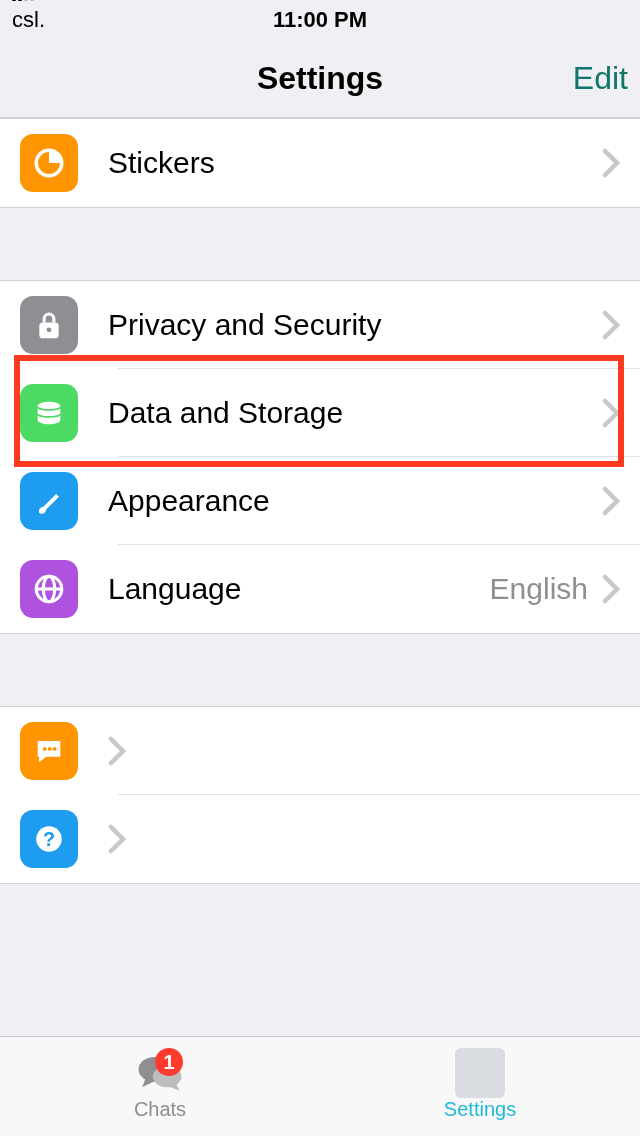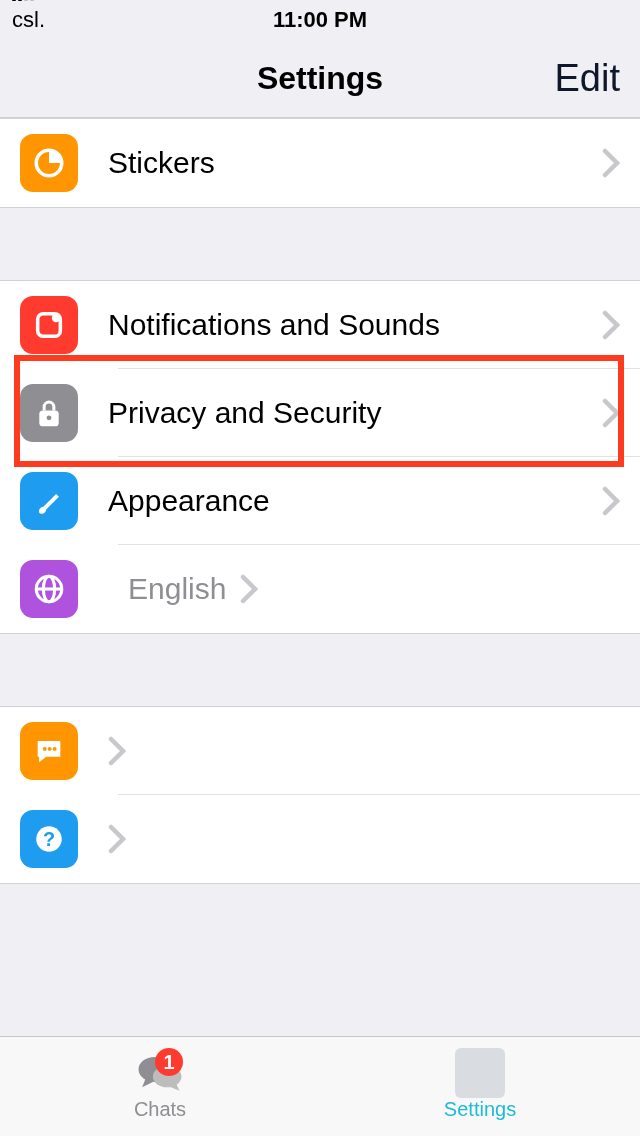--- a/index.html
+++ b/index.html
@@ -17,21 +17,21 @@
   .signal .b4 { height: 20px; }
   .wifi-icon svg { width: 26px; height: 20px; }
   .battery { display: flex; align-items: center; gap: 4px; }
   .battery-body { width: 46px; height: 22px; border: 2px solid #8b8b8b; border-radius: 5px; position: relative; }
   .battery-fill { position:absolute; left:1px; top:1px; bottom:1px; width:60%; background:#34c759; border-radius:2px; }
   .battery-bolt { position:absolute; left:50%; top:50%; transform:translate(-50%,-50%); font-size:14px; color:#000; }
   .battery-cap { width:3px; height:10px; background:#8b8b8b; border-radius:0 2px 2px 0; }
   
   .nav-header { height: 78px; display: flex; align-items: center; justify-content: center; position: relative; border-bottom: 1px solid #d1d1d6; background:#efeff4; }
   .nav-title { font-size: 32px; font-weight: 700; }
-  .nav-edit { position:absolute; right:20px; font-size: 38px; color:#0f172a; }
+  .nav-edit { position:absolute; right:12px; font-size: 32px; color:#0f766e; }
   
   .content { flex:1; overflow:hidden; }
   .section { background:#fff; border-top:1px solid #d1d1d6; border-bottom:1px solid #d1d1d6; }
   .gap { height: 72px; }
   .row { height: 88px; display:flex; align-items:center; padding: 8px 20px; position:relative; background:#fff; }
   .row .icon-wrap { width:58px; height:58px; border-radius:13px; display:flex; align-items:center; justify-content:center; flex-shrink:0; margin-right:30px; }
   .row .label { font-size:30px; color:#000; flex:1; }
   .row .value { font-size:30px; color:#8e8e93; margin-right:14px;margin-left:20px; }
   .row .chevron { color:#c7c7cc; }
   .sep { position:absolute; left:118px; right:0; bottom:0; height:1px; background:#e2e2e5; }
@@ -98,53 +98,56 @@
         <svg width="18" height="30" viewBox="0 0 12 20">
               <path d="M2 2l8 8-8 8" fill="none" stroke="#c7c7cc" stroke-width="3" stroke-linecap="round"></path>
             </svg>
       </span>
     </div>
   </div>
 
   <div class="gap"></div>
 
   <div class="section" style="position:relative;">
-    <div class="row">
-      <div class="icon-wrap ic-red">
-        <svg width="34" height="34" viewBox="0 0 24 24">
-              <rect x="4" y="4" width="16" height="16" rx="4" fill="none" stroke="#fff" stroke-width="2.5"></rect>
-              <circle cx="17" cy="7" r="3" fill="#fff"></circle>
-            </svg>
-      </div>
-      <div class="label">Notifications and Sounds</div>
-      <span class="chevron">
-            <svg width="18" height="30" viewBox="0 0 12 20">
-              <path d="M2 2l8 8-8 8" fill="none" stroke="#c7c7cc" stroke-width="3" stroke-linecap="round"></path>
-            </svg>
-          </span>
-      <div class="sep"></div>
-    </div>
 
     <div class="row">
       <div class="icon-wrap ic-gray">
         <svg width="30" height="34" viewBox="0 0 24 28">
               <rect x="4" y="12" width="16" height="13" rx="3" fill="#fff"></rect>
               <path d="M8 12 V9 a4 4 0 0 1 8 0 v3" fill="none" stroke="#fff" stroke-width="2.5"></path>
               <circle cx="12" cy="18" r="2" fill="#8e8e93"></circle>
             </svg>
       </div>
       <div class="label">Privacy and Security</div>
       <span class="chevron">
             <svg width="18" height="30" viewBox="0 0 12 20">
               <path d="M2 2l8 8-8 8" fill="none" stroke="#c7c7cc" stroke-width="3" stroke-linecap="round"></path>
             </svg>
           </span>
       <div class="sep"></div>
     </div>
 
+    <div class="row">
+      <div class="icon-wrap ic-green">
+        <svg width="34" height="34" viewBox="0 0 24 24">
+              <ellipse cx="12" cy="7" rx="8" ry="3" fill="#fff"></ellipse>
+              <path d="M4 7v5c0 1.7 3.6 3 8 3s8-1.3 8-3V7" fill="#fff"></path>
+              <path d="M4 12v5c0 1.7 3.6 3 8 3s8-1.3 8-3v-5" fill="#fff"></path>
+              <path d="M4 7.5c0 1.3 3.6 2.3 8 2.3s8-1 8-2.3" fill="none" stroke="#4cd964" stroke-width="1.2"></path>
+              <path d="M4 12.5c0 1.3 3.6 2.3 8 2.3s8-1 8-2.3" fill="none" stroke="#4cd964" stroke-width="1.2"></path>
+            </svg>
+      </div>
+      <div class="label">Data and Storage</div>
+      <span class="chevron">
+            <svg width="18" height="30" viewBox="0 0 12 20">
+              <path d="M2 2l8 8-8 8" fill="none" stroke="#c7c7cc" stroke-width="3" stroke-linecap="round"></path>
+            </svg>
+          </span>
+      <div class="sep"></div>
+    </div>
 
     <div class="row">
       <div class="icon-wrap ic-blue">
         <svg width="34" height="34" viewBox="0 0 24 24">
               <path d="M5 19c0-2 2-3 3-3l9-9 2 2-9 9c0 1-1 3-3 3s-2-1-2-2z" fill="#fff"></path>
             </svg>
       </div>
       <div class="label">Appearance</div>
       <span class="chevron">
             <svg width="18" height="30" viewBox="0 0 12 20">
@@ -155,20 +158,21 @@
     </div>
 
     <div class="row">
       <div class="icon-wrap ic-purple">
         <svg width="34" height="34" viewBox="0 0 24 24">
               <circle cx="12" cy="12" r="9" fill="none" stroke="#fff" stroke-width="2.2"></circle>
               <ellipse cx="12" cy="12" rx="4" ry="9" fill="none" stroke="#fff" stroke-width="2.2"></ellipse>
               <line x1="3" y1="12" x2="21" y2="12" stroke="#fff" stroke-width="2.2"></line>
             </svg>
       </div>
+      <div class="label">Language</div>
       <div class="value">English</div>
       <span class="chevron">
             <svg width="18" height="30" viewBox="0 0 12 20">
               <path d="M2 2l8 8-8 8" fill="none" stroke="#c7c7cc" stroke-width="3" stroke-linecap="round"></path>
             </svg>
           </span>
     </div>
 
     <div class="highlight" style="left:14px; top:74px; width:610px; height:112px;"></div>
   </div>

